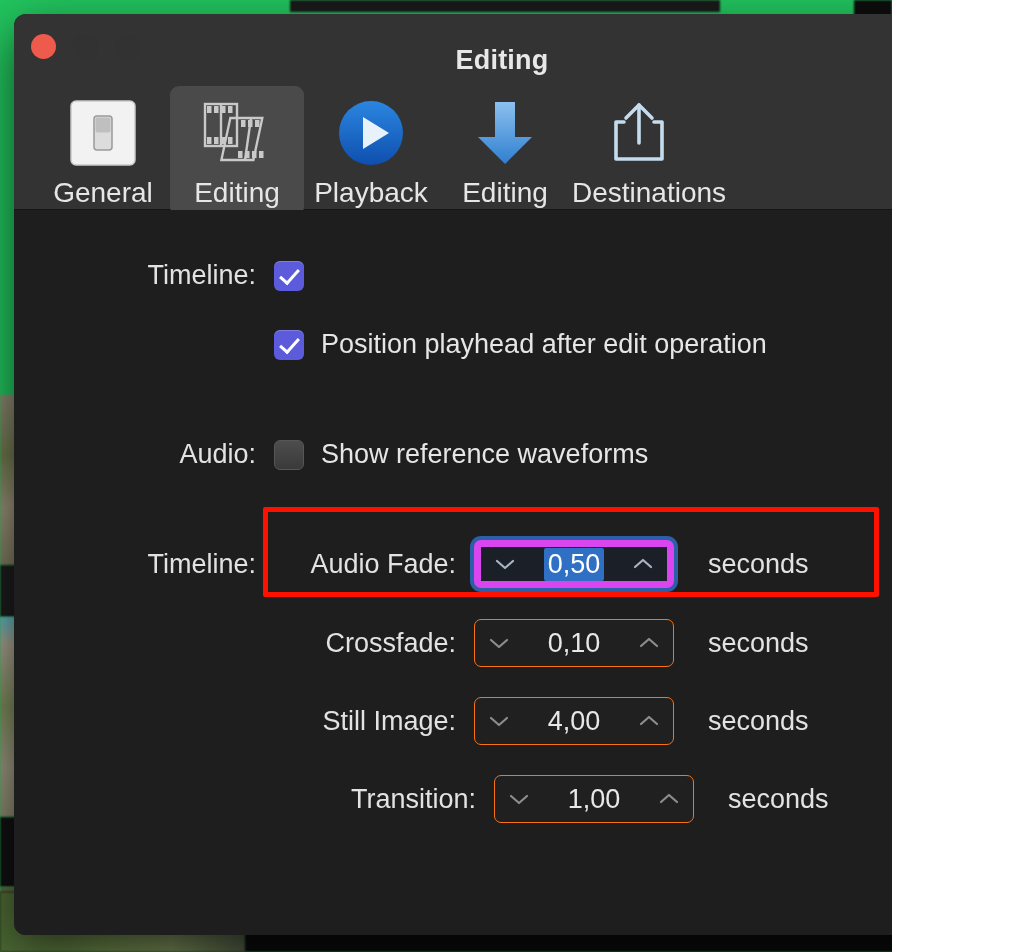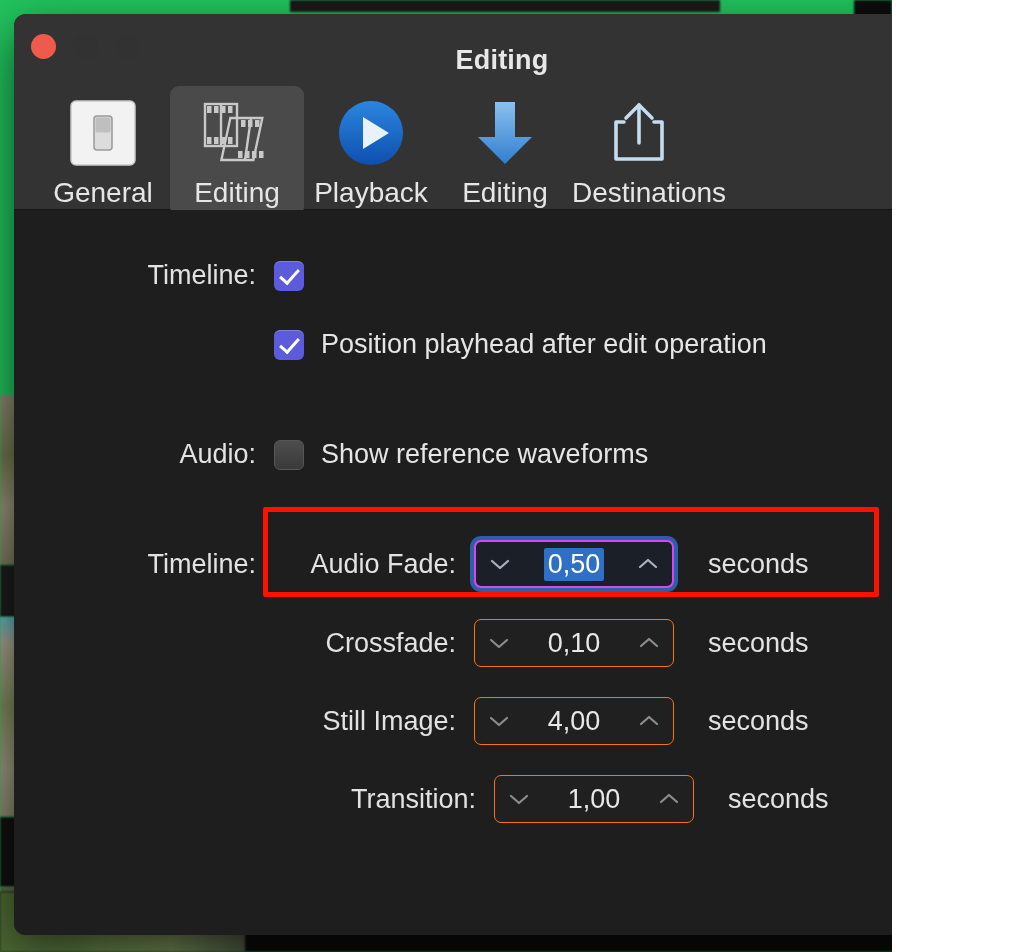--- a/index.html
+++ b/index.html
@@ -203,21 +203,21 @@
     border: 1px solid #f97316;
     border-radius: 7px;
     display: flex;
     align-items: center;
     justify-content: space-between;
     padding: 0 14px;
     cursor: default;
   }
   .stepper.focused {
     background: #1b1f27;
-    border: 2px solid #d946ef;
+    border: 7px solid #d946ef;
     box-shadow: 0 0 0 4px #2c5fa8;
   }
   .chev {
     width: 20px;
     height: 12px;
     flex: 0 0 auto;
   }
   .chev svg { display: block; }
   .stepper-value {
     font-size: 27px;

